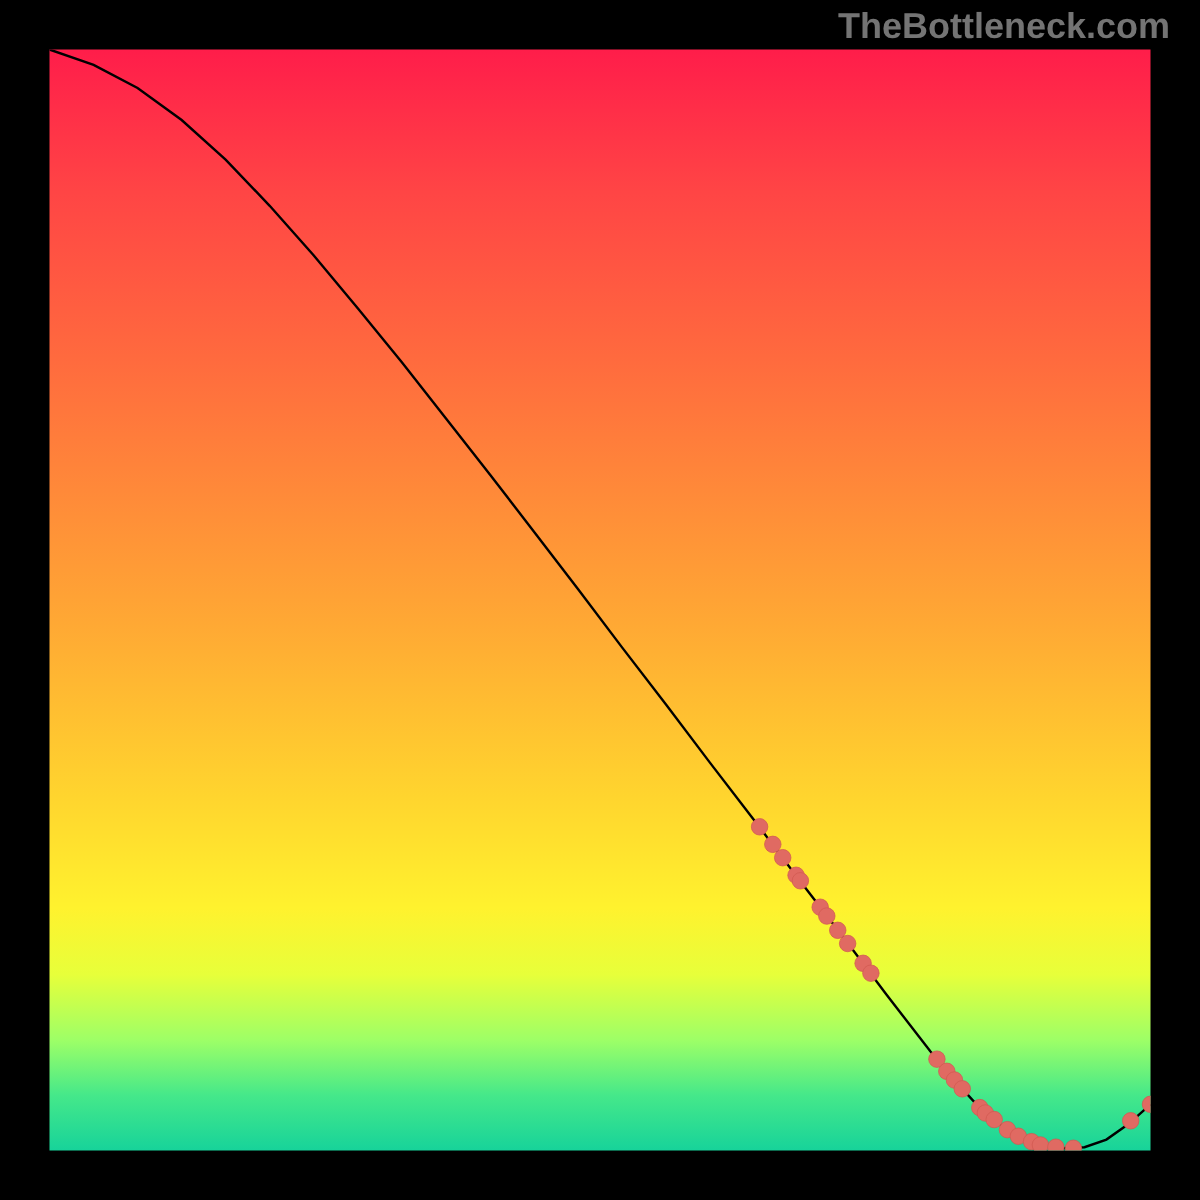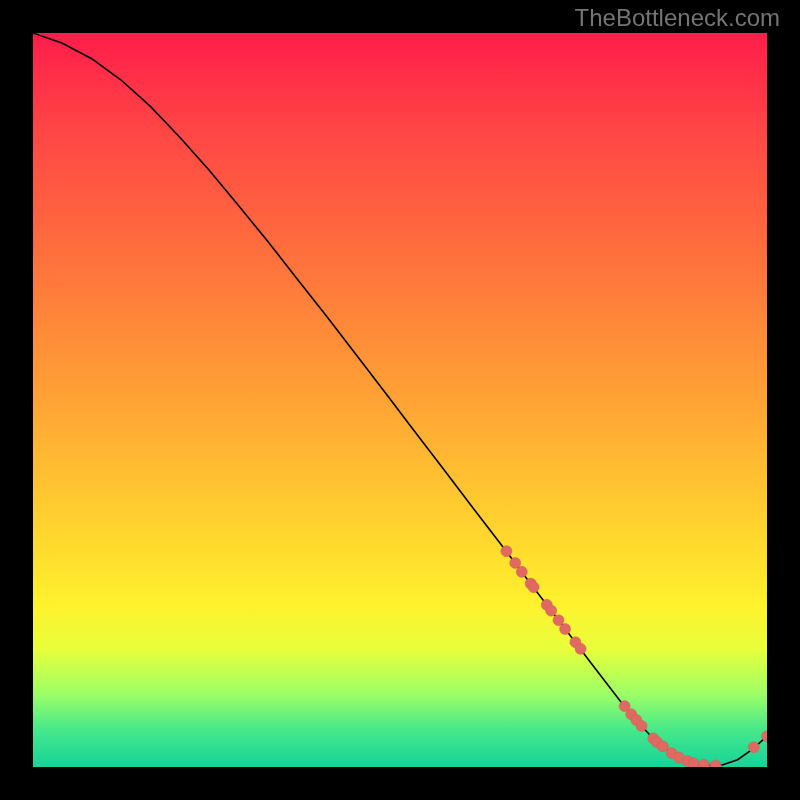--- a/index.html
+++ b/index.html
@@ -15,21 +15,21 @@
     position: relative;
     width: 800px;
     height: 800px;
   }
   .watermark {
     position: absolute;
     top: 4px;
     right: 20px;
     color: #747474;
     font-size: 24px;
-    font-weight: 400;
+    font-weight: 700;
     letter-spacing: 0px;
     z-index: 5;
   }
   .plot-area {
     position: absolute;
     left: 33px;
     top: 33px;
     width: 734px;
     height: 734px;
     

